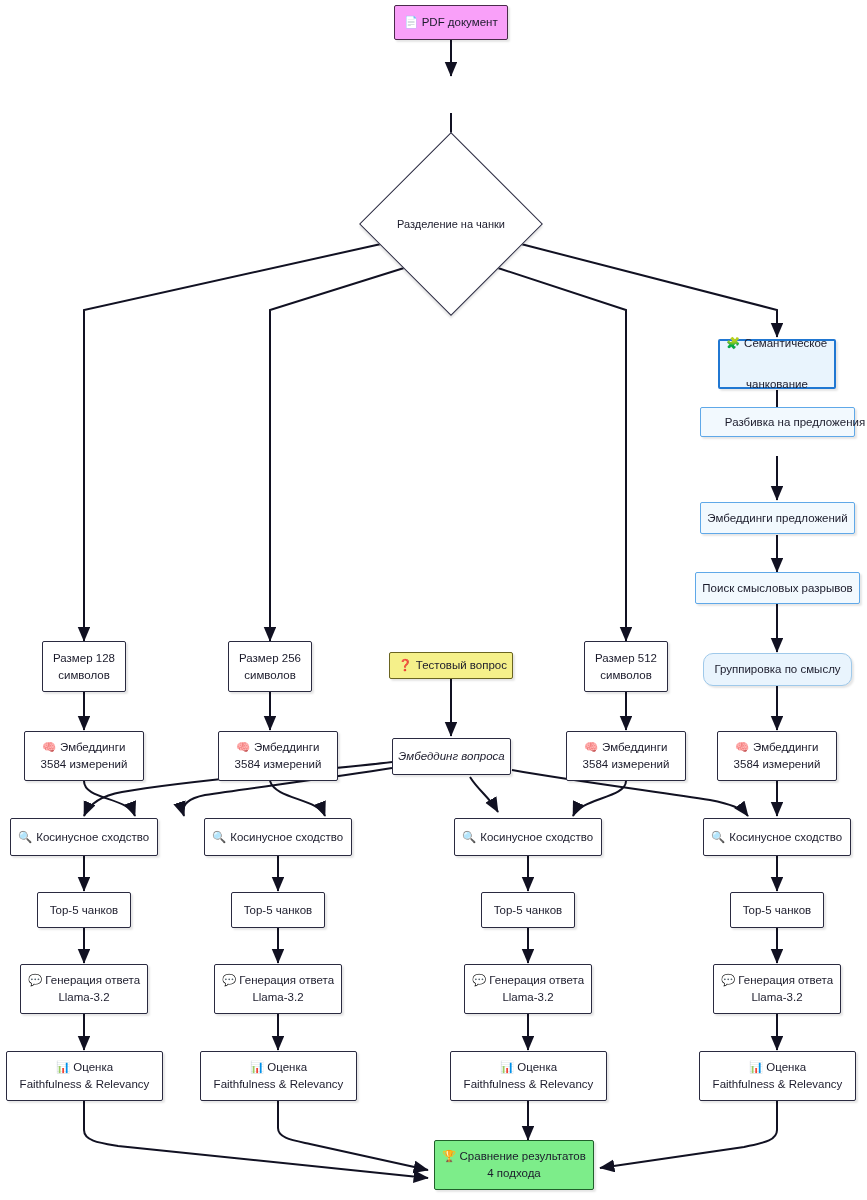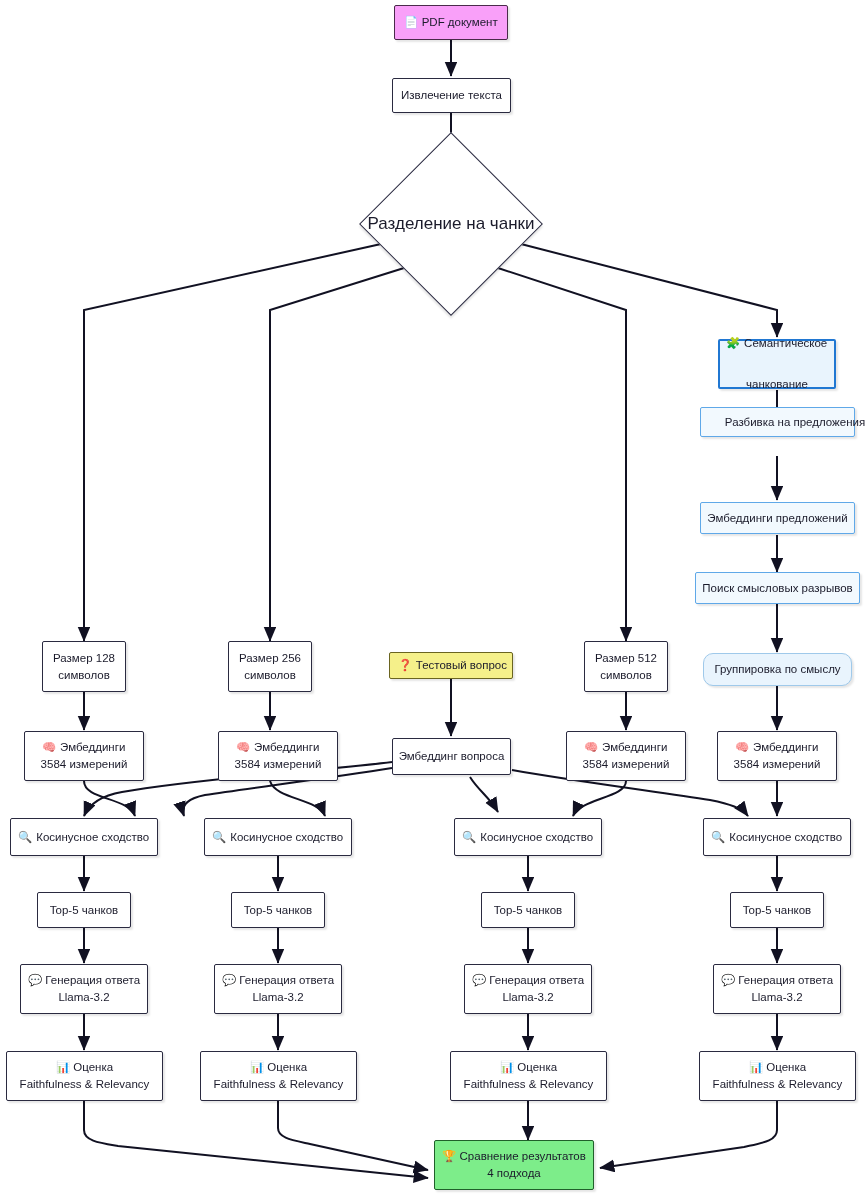--- a/index.html
+++ b/index.html
@@ -52,21 +52,21 @@
     border: 1.6px solid #2a2a40;
     transform: rotate(45deg);
     box-shadow: 2px 2px 2px rgba(0,0,0,0.10);
     z-index: 2;
   }
   .diamond-label {
     position: absolute;
     display: flex;
     align-items: center;
     justify-content: center;
-    font-size: 17px;
+    font-size: 11px;
     color: #1b1b2b;
     white-space: nowrap;
     z-index: 3;
   }
   .n-pdf {
     background: #f9a0f9;
     border-color: #4a2a4a;
   }
   .n-question {
     background: #f5f08a;
@@ -158,23 +158,20 @@
       <path d="M777,1101 L777,1130 C777,1141 762,1143 744,1147 L600,1168"></path>
     </g>
   </svg>
 
   <div class="node n-pdf" style="left:394px; top:5px; width:114px; height:35px;">
     <span class="ln">
       <span class="ico">📄</span><span>PDF документ</span>
     </span>
   </div>
 
-  <div class="node" style="left:392px; top:78px; width:119px; height:35px;">
-    <span class="ln">Извлечение текста</span>
-  </div>
 
   <div class="diamond" style="left:386px; top:159px; width:130px; height:130px;"></div>
   <div class="diamond-label" style="left:371px; top:211px; width:160px; height:26px;">Разделение на чанки</div>
 
   <div class="node n-sem-head" style="left:718px; top:339px; width:118px; height:50px;">
     <span class="ln">
       <span class="ico">🧩</span><span>Семантическое</span>
     </span>
     <span class="ln">чанкование</span>
   </div>
@@ -209,21 +206,21 @@
     <span class="ln">Размер 512</span>
     <span class="ln">символов</span>
   </div>
 
   <div class="node n-question" style="left:389px; top:652px; width:124px; height:27px;align-items:flex-end;">
     <span class="ln">
       <span class="ico">❓</span><span>Тестовый вопрос</span>
     </span>
   </div>
 
-  <div class="node" style="left:392px; top:738px; width:119px; height:37px;">
+  <div class="node" style="left:392px; top:738px; width:119px; height:37px;font-style:italic;">
     <span class="ln">Эмбеддинг вопроса</span>
   </div>
 
   <div class="node" style="left:24px; top:731px; width:120px; height:50px;">
     <span class="ln">
       <span class="ico">🧠</span><span>Эмбеддинги</span>
     </span>
     <span class="ln">3584 измерений</span>
   </div>
 

